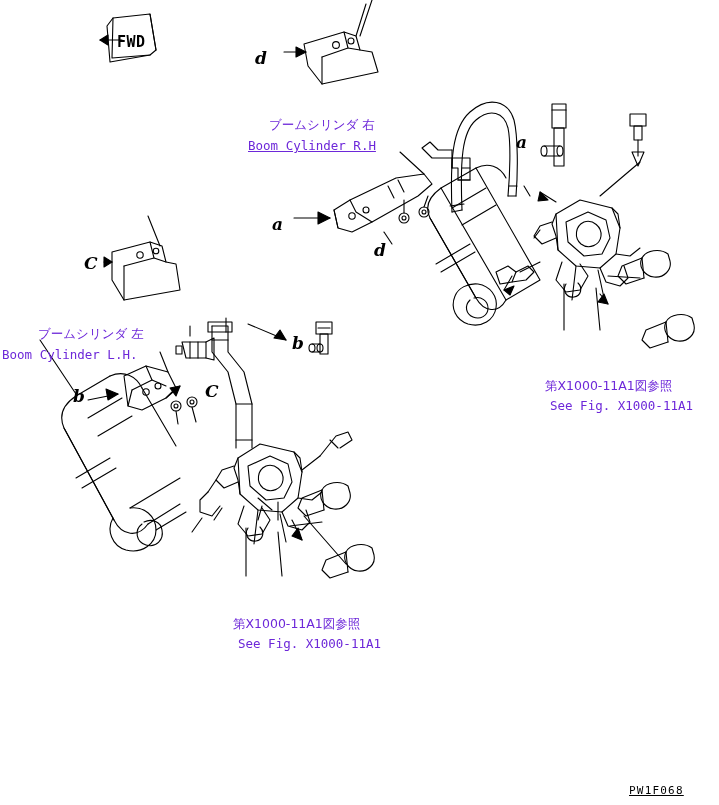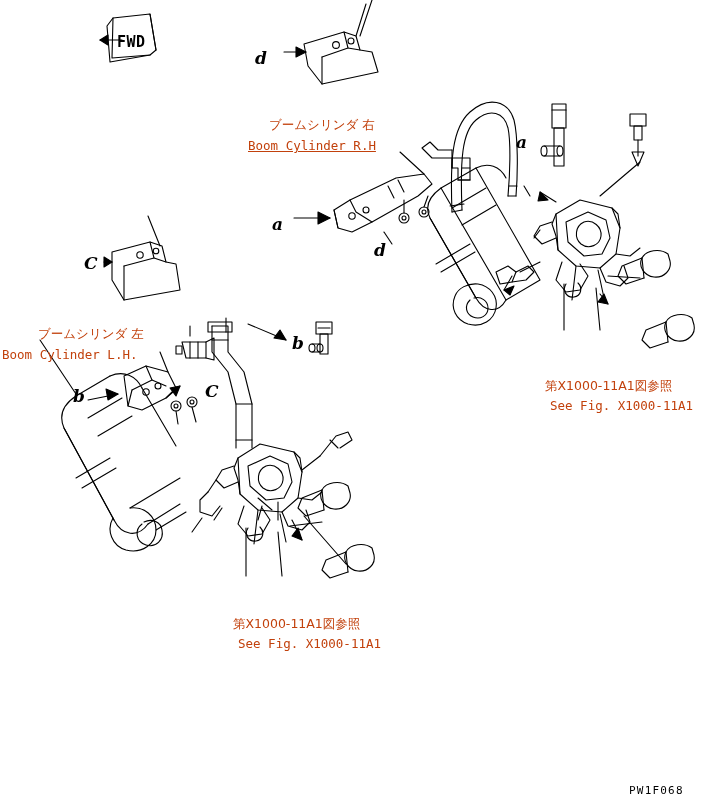--- a/index.html
+++ b/index.html
@@ -10,21 +10,21 @@
     position:relative;
     overflow:hidden;
   }
   #sheet { position:absolute; left:0; top:0; width:671px; height:805px; }
   svg.diagram { position:absolute; left:0; top:0; width:719px; height:805px; }
 
   .lbl {
     position:absolute;
     white-space:pre;
     line-height:1.15;
-    color:#c2410c;
+    color:#6d28d9;
   }
   .jp { font-family:"DejaVu Sans", sans-serif; }
   .mono { font-family:"DejaVu Sans Mono", monospace; }
   .callout {
     position:absolute;
     font-family:"DejaVu Serif", serif;
     font-style:italic;
     font-size:17px;
     font-weight:bold;
   }
@@ -33,20 +33,21 @@
     font-family:"DejaVu Sans Mono", monospace;
     font-size:15px;
     font-weight:bold;
     letter-spacing:0.5px;
   }
   .code {
     position:absolute;
     font-family:"DejaVu Sans Mono", monospace;
     font-size:11px;
     letter-spacing:1.2px;
+    text-decoration:underline;
   }
   .ttl1 { font-size:12.5px; }
   .ttl2 { font-size:12.5px; }
 </style>
 </head>
 <body>
 
 <div id="sheet">
 
   <svg class="diagram" viewBox="0 0 719 805" aria-hidden="true">

